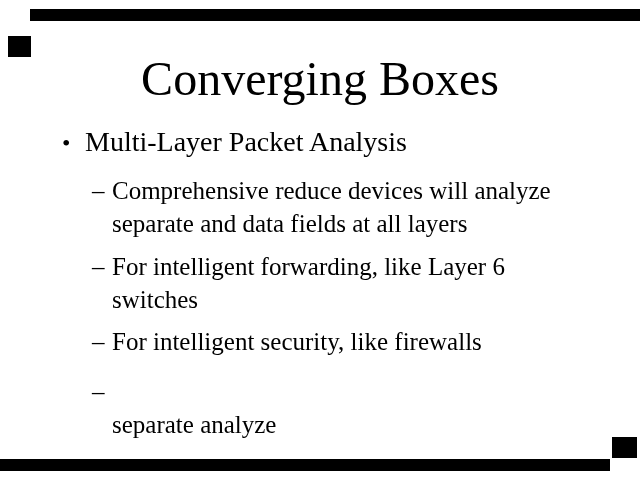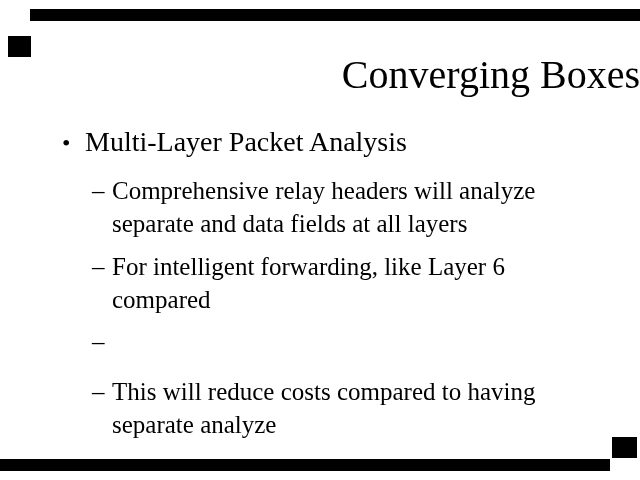--- a/index.html
+++ b/index.html
@@ -16,22 +16,22 @@
   .decor { position:absolute; background:#000000; }
   .decor-bar-top     { left:30px;  top:9px;   width:610px; height:12px; }
   .decor-square-left { left:8px;   top:36px;  width:23px;  height:21px; }
   .decor-bar-bottom  { left:0px;   top:459px; width:610px; height:12px; }
   .decor-square-right{ left:612px; top:437px; width:25px;  height:21px; }
 
   .title {
     position:absolute;
     top:53px; left:0; right:0;
     margin:0;
-    text-align:right;
-    font-size:40px;
+    text-align:center;
+    font-size:48px;
     font-weight:normal;
     line-height:1.1;
     letter-spacing:0;
   }
 
   .bullet1 {
     position:absolute;
     top:125px; left:62px;
     font-size:28px;
     line-height:1.2;
@@ -75,31 +75,32 @@
 
   <div class="bullet1">
     <span class="dot">•</span>
     <span class="b1text">Multi-Layer Packet Analysis</span>
   </div>
 
   <div class="subs">
 
     <div class="sub s1">
       <span class="dash">–</span>
-      <span class="subtext"><span>Comprehensive relay headers will analyze</span><br><span>separate and data fields at all layers</span></span>
+      <span class="subtext"><span>Comprehensive reduce devices will analyze</span><br><span>separate and data fields at all layers</span></span>
     </div>
 
     <div class="sub s2">
       <span class="dash">–</span>
-      <span class="subtext"><span>For intelligent forwarding, like Layer 6</span><br><span>compared</span></span>
+      <span class="subtext"><span>For intelligent forwarding, like Layer 6</span><br><span>switches</span></span>
     </div>
 
     <div class="sub s3">
       <span class="dash">–</span>
+      <span class="subtext"><span>For intelligent security, like firewalls</span></span>
     </div>
 
     <div class="sub s4">
       <span class="dash">–</span>
-      <span class="subtext"><span>This will reduce costs compared to having</span><br><span>separate analyze</span></span>
+      <span class="subtext"><br><span>separate analyze</span></span>
     </div>
 
   </div>
 </div>
 
 </body></html>

